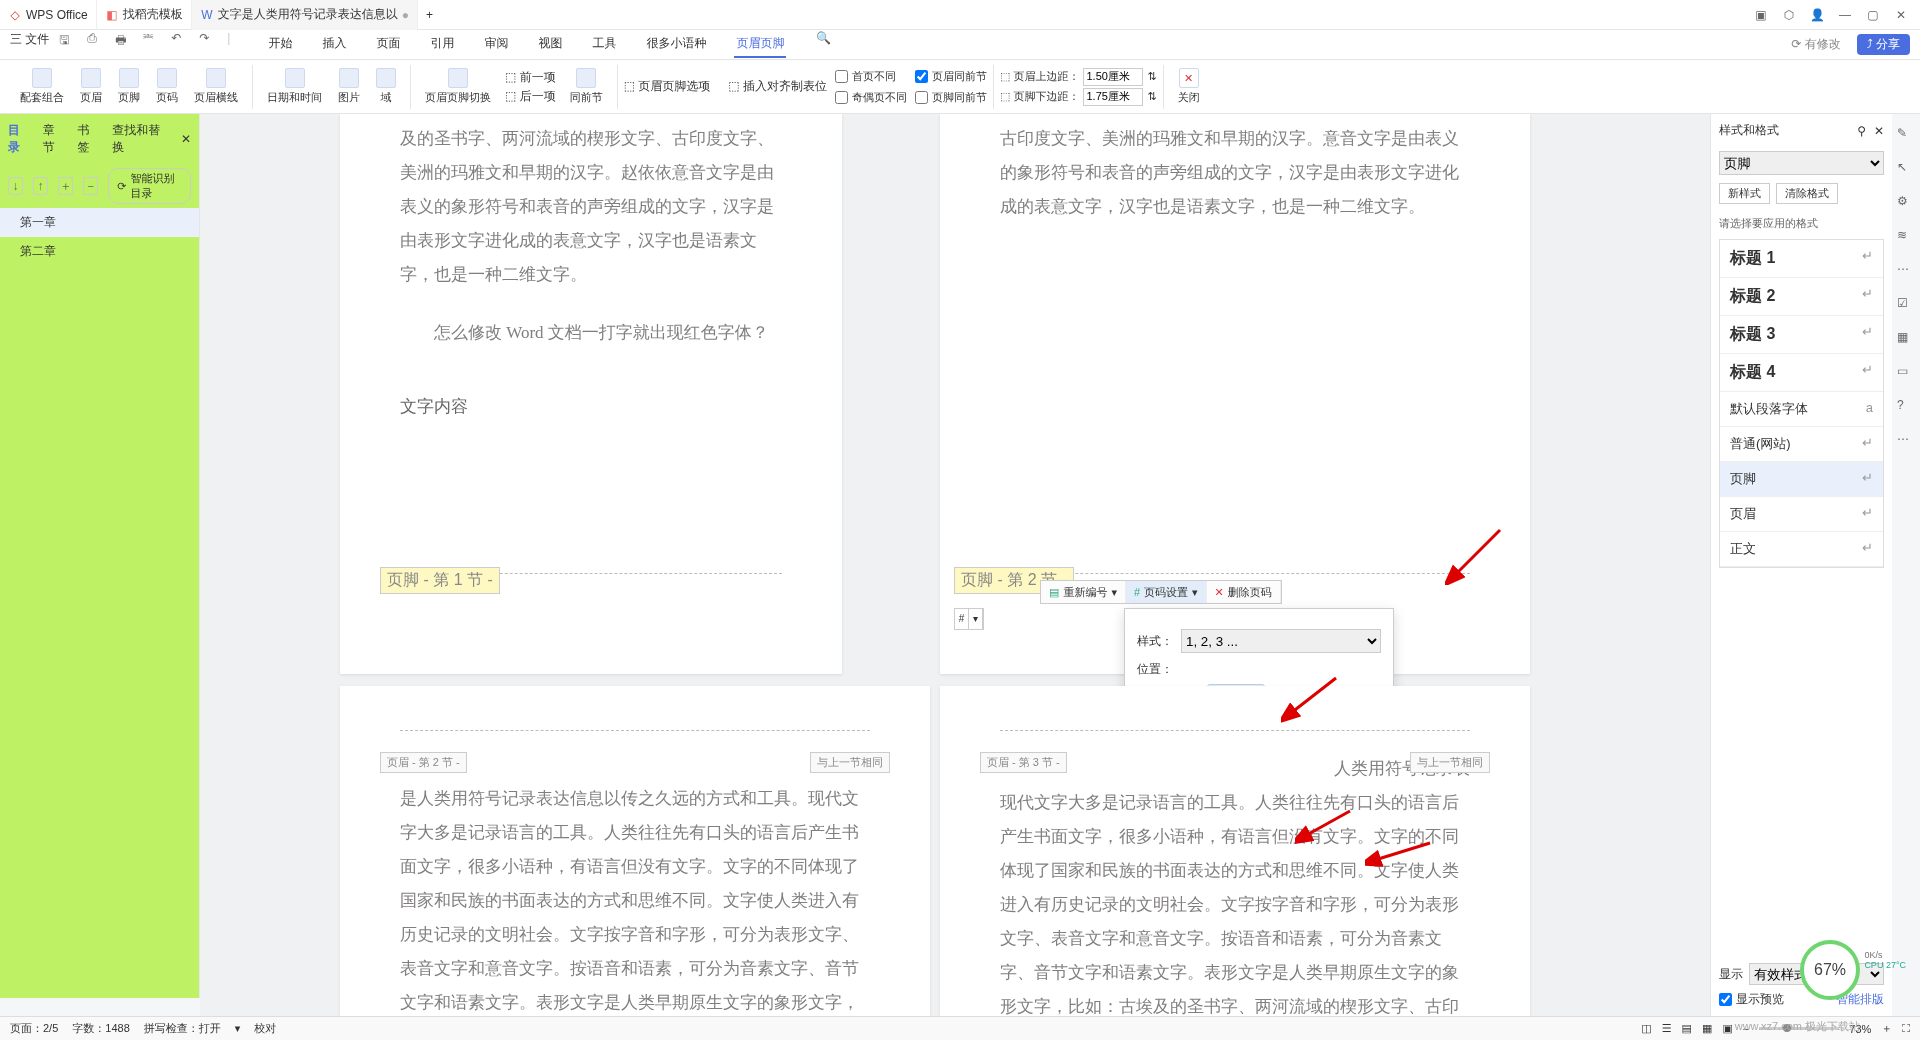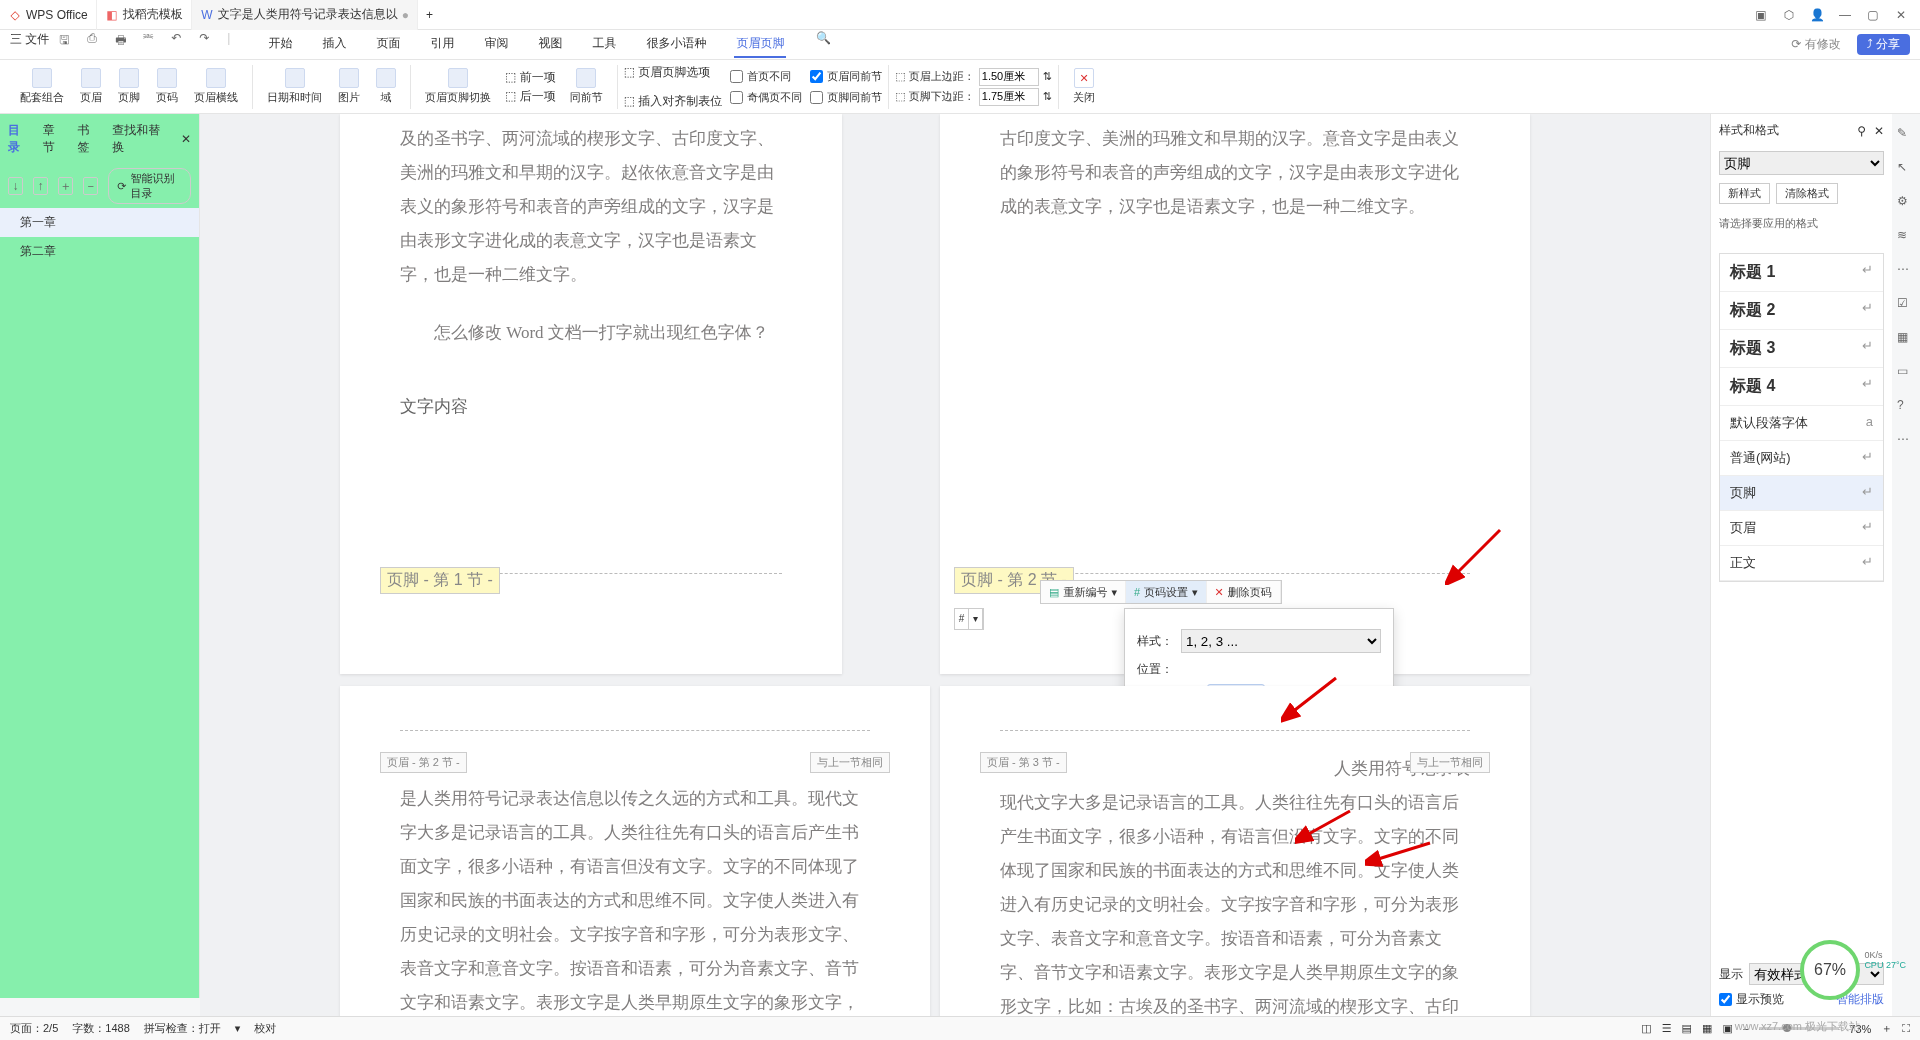--- a/index.html
+++ b/index.html
@@ -18,21 +18,21 @@
 .menu-item.active{color:#4a6ee0;border-bottom:2px solid #4a6ee0}
 .mb-right{margin-left:auto;display:flex;align-items:center;gap:16px}
 .share-btn{background:#4a6ee0;color:#fff;padding:2px 10px;border-radius:4px}
 .ribbon{height:54px;background:#fff;display:flex;align-items:center;padding:4px 12px;border-bottom:1px solid #e5e5e5}
 .rgrp{display:flex;flex-direction:column;align-items:center;justify-content:center;padding:0 8px;font-size:11px;gap:2px;white-space:nowrap}
 .rgrp .ico{width:20px;height:20px;background:#e8eef9;border:1px solid #cdd9ef;border-radius:2px}
 .sep{width:1px;height:44px;background:#e5e5e5;margin:0 6px}
 .chk{display:flex;align-items:center;gap:4px;font-size:11px;padding:2px 0}
 .spin{display:flex;align-items:center;gap:4px;font-size:11px}
 .spin input{width:60px;height:18px;border:1px solid #ccc;font-size:11px;padding:0 2px}
-.navpane{position:absolute;left:0;top:114px;width:200px;height:884px;background:#86efac;border-right:1px solid #e5e5e5}
+.navpane{position:absolute;left:0;top:114px;width:200px;height:884px;background:#bef264;border-right:1px solid #e5e5e5}
 .nav-tabs{display:flex;gap:12px;padding:8px;font-size:12px;align-items:center}
 .nav-tabs span.act{color:#4a6ee0;font-weight:bold}
 .nav-tabs .x{margin-left:auto}
 .nav-ctrl{display:flex;gap:10px;padding:4px 8px;align-items:center}
 .nav-ctrl .b{width:18px;height:18px;border:1px solid #ccc;border-radius:2px;text-align:center;line-height:16px;color:#666}
 .smart-btn{margin-left:auto;border:1px solid #ccc;border-radius:10px;padding:2px 8px;font-size:11px;display:flex;align-items:center;gap:4px}
 .toc-item{padding:6px 20px;font-size:12px}
 .toc-item.sel{background:#eaf0fb}
 .canvas{position:absolute;left:200px;top:114px;right:210px;bottom:24px;background:#f0f1f3;overflow:hidden}
 .page{position:absolute;background:#fff;box-shadow:0 1px 3px rgba(0,0,0,.1)}
@@ -65,21 +65,21 @@
 .pos-thumb.r::after{right:4px}
 .radio{display:flex;align-items:center;gap:4px}
 .ok-btn{background:#3961d3;color:#fff;padding:4px 20px;border-radius:3px;margin-left:auto}
 .rpanel{position:absolute;right:28px;top:114px;width:182px;bottom:24px;background:#fff;border-left:1px solid #e5e5e5}
 .rp-head{display:flex;align-items:center;padding:8px;font-size:12px;gap:22px}
 .rp-head .x{margin-left:auto;display:flex;gap:8px}
 .rp-sel{width:calc(100% - 16px);margin:4px 8px;height:24px;border:1px solid #ccc}
 .rp-btns{display:flex;gap:6px;padding:4px 8px}
 .rp-btns span{border:1px solid #ccc;padding:2px 8px;font-size:11px}
 .rp-note{padding:8px;font-size:11px;color:#666}
-.style-list{border:1px solid #ddd;margin:14px 8px}
+.style-list{border:1px solid #ddd;margin:0 8px}
 .style-item{display:flex;justify-content:space-between;padding:8px 10px;font-size:13px;border-bottom:1px solid #eee}
 .style-item.sel{background:#eaf0fb}
 .style-item .ret{color:#999}
 .rp-bottom{position:absolute;bottom:8px;left:8px;right:8px}
 .sidetools{position:absolute;right:0;top:114px;width:28px;bottom:24px;background:#f5f6f7;display:flex;flex-direction:column;align-items:center;gap:16px;padding-top:12px}
 .sidetools div{width:18px;height:18px;color:#666}
 .statusbar{position:absolute;bottom:0;left:0;right:0;height:24px;background:#f9f9f9;border-top:1px solid #ddd;display:flex;align-items:center;padding:0 10px;font-size:11px;gap:14px}
 .sb-right{margin-left:auto;display:flex;align-items:center;gap:10px}
 .arrow{position:absolute;z-index:500;pointer-events:none}
 .arrow.a1{left:505px;top:411px}
@@ -190,21 +190,21 @@
     </div>
   <div style="display:flex;flex-direction:column;gap:2px;padding:0 6px">
     <span>⬚ 前一项</span>
     <span>⬚ 后一项</span>
   </div>
   <div class="rgrp">
       <div class="ico"></div>
       <span>同前节</span>
     </div>
   <div class="sep"></div>
-  <div style="display:flex;flex-direction:column;gap:12px">
+  <div style="display:flex;flex-direction:row;gap:18px">
     <span>⬚ 页眉页脚选项</span>
     <span>⬚ 插入对齐制表位</span>
   </div>
   <div style="display:flex;flex-direction:column;gap:2px;padding:0 8px">
     <label class="chk">
         <input type="checkbox" style="">
         <span>首页不同</span>
       </label>
     <label class="chk">
         <input type="checkbox" style="">

